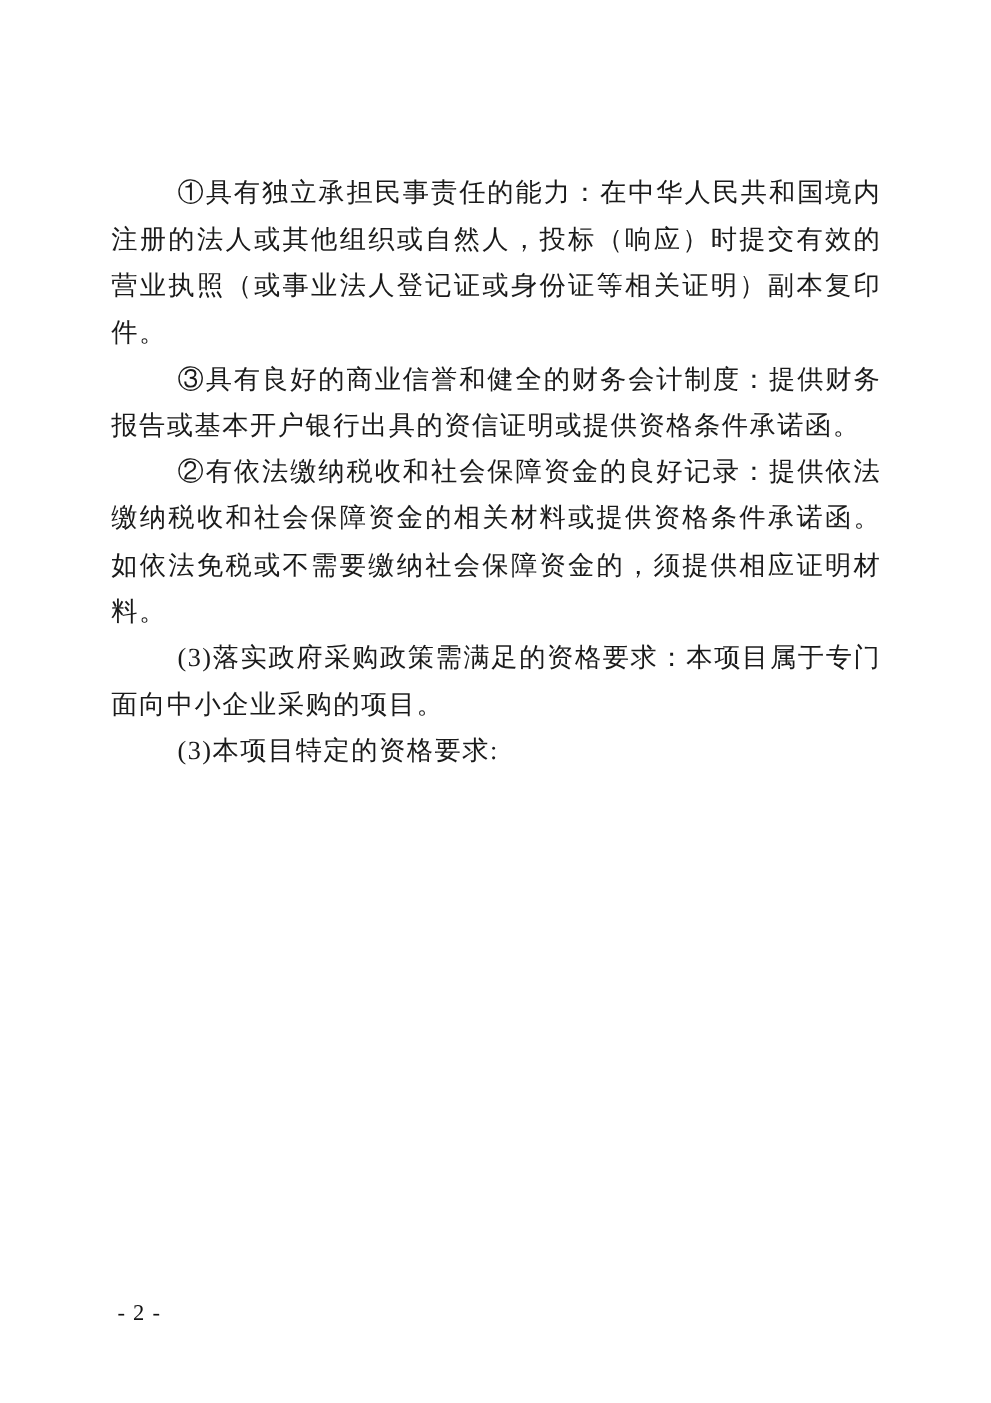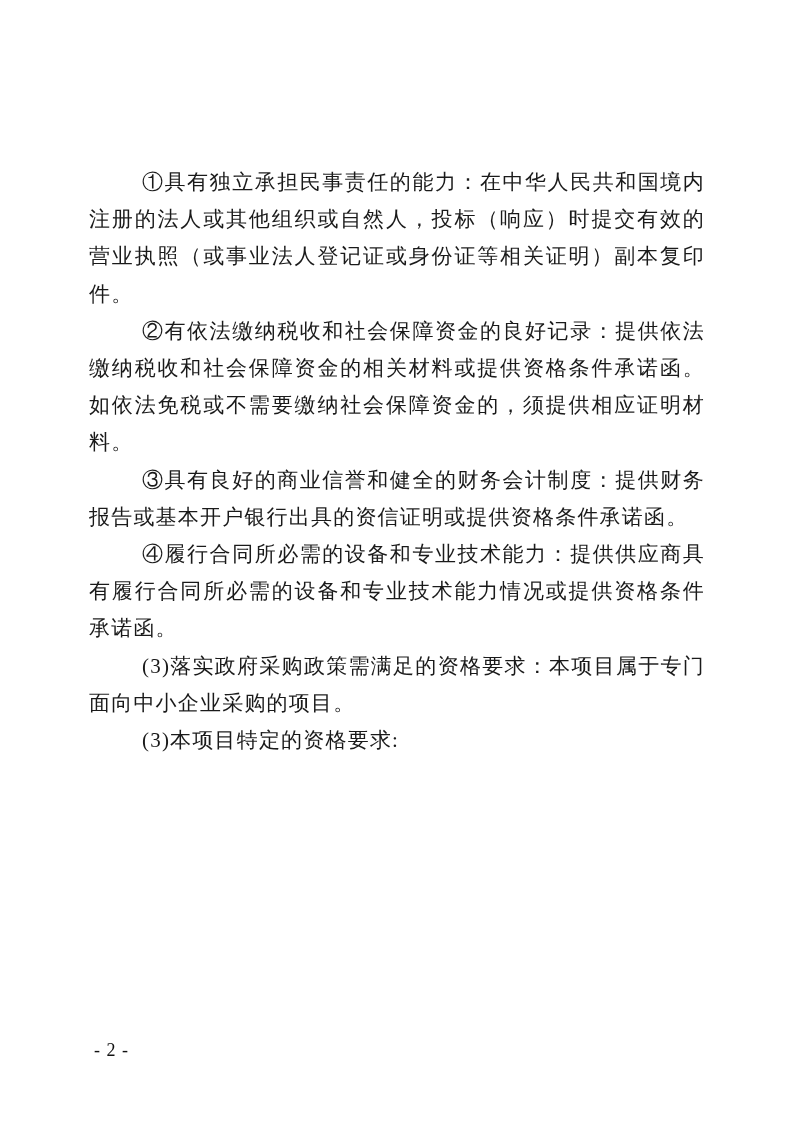--- a/index.html
+++ b/index.html
@@ -14,21 +14,20 @@
     background: #ffffff;
     overflow: hidden;
     font-family: "Liberation Serif", "DejaVu Serif", serif;
     color: #1a1a1a;
   }
   .content {
     position: absolute;
     left: 89px;
     top: 136px;
     width: 616px;
-    margin-top: 28px;
   }
   .para {
     margin: 0;
     padding: 0;
     font-size: 21px;
     line-height: 37.2px;
     letter-spacing: 1.2px;
     text-align: justify;
     text-justify: inter-ideograph;
     text-indent: 53px;
@@ -44,20 +43,19 @@
     letter-spacing: 1px;
     color: #111111;
   }
 </style>
 </head>
 <body>
 
 <div class="page">
   <div class="content">
     <p class="para">①具有独立承担民事责任的能力：在中华人民共和国境内注册的法人或其他组织或自然人，投标（响应）时提交有效的营业执照（或事业法人登记证或身份证等相关证明）副本复印件。</p>
+    <p class="para">③具有良好的商业信誉和健全的财务会计制度：提供财务报告或基本开户银行出具的资信证明或提供资格条件承诺函。</p>
     <p class="para">②有依法缴纳税收和社会保障资金的良好记录：提供依法缴纳税收和社会保障资金的相关材料或提供资格条件承诺函。如依法免税或不需要缴纳社会保障资金的，须提供相应证明材料。</p>
-    <p class="para">③具有良好的商业信誉和健全的财务会计制度：提供财务报告或基本开户银行出具的资信证明或提供资格条件承诺函。</p>
-    <p class="para">④履行合同所必需的设备和专业技术能力：提供供应商具有履行合同所必需的设备和专业技术能力情况或提供资格条件承诺函。</p>
     <p class="para">(3)落实政府采购政策需满足的资格要求：本项目属于专门面向中小企业采购的项目。</p>
     <p class="para">(3)本项目特定的资格要求:</p>
   </div>
   <div class="footer">- 2 -</div>
 </div>
 
 </body></html>

